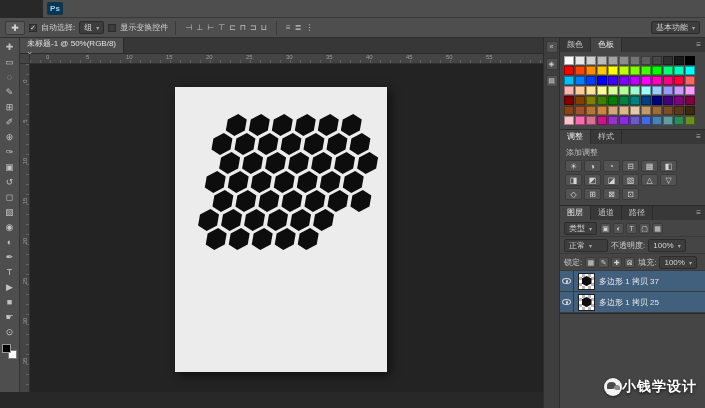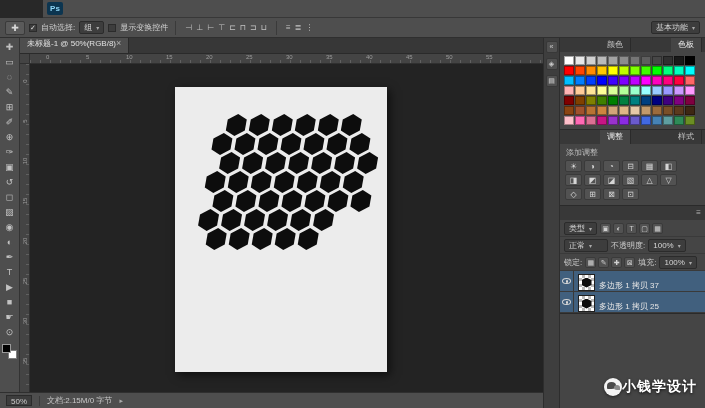--- a/index.html
+++ b/index.html
@@ -19,21 +19,21 @@
   .toolchip{width:20px;height:14px;background:#5a5a5a;border:1px solid #3a3a3a;border-radius:2px;color:#d8d8d8;font-size:9px;display:flex;align-items:center;justify-content:center;}
   .checkbox{width:8px;height:8px;border:1px solid #2b2b2b;background:#3d3d3d;display:inline-flex;align-items:center;justify-content:center;color:#ddd;font-size:7px;line-height:8px;}
   .dd{background:#3d3d3d;border:1px solid #2b2b2b;border-radius:2px;padding:0 4px;height:13px;display:inline-flex;gap:4px;align-items:center;color:#d5d5d5;white-space:nowrap;}
   .dd .arrow{font-size:6px;color:#aaa;}
   .vdiv{width:1px;height:14px;background:#3a3a3a;margin:0 3px;}
   .opt-icon{font-size:8px;color:#c3c3c3;padding:0 2px;line-height:18px;}
   .workspace{margin-left:auto;}
 
   
   .tabbar{position:absolute;top:38px;left:20px;width:523px;height:16px;background:#373737;border-bottom:1px solid #2a2a2a;display:flex;align-items:stretch;}
-  .doctab{background:#4e4e4e;color:#e0e0e0;font-size:8px;display:flex;align-items:flex-start;gap:0;padding:0 7px;border-right:1px solid #2a2a2a;white-space:nowrap;}
+  .doctab{background:#4e4e4e;color:#e0e0e0;font-size:8px;display:flex;align-items:flex-start;gap:0;padding:0 7px;border-right:1px solid #2a2a2a;white-space:nowrap;flex-direction:column;}
   .closex{color:#b2b2b2;font-size:9px;}
 
   
   .toolbar{position:absolute;top:38px;left:0;width:20px;height:354px;background:#4e4e4e;border-right:1px solid #333;display:flex;flex-direction:column;align-items:center;padding-top:2px;}
   .tool{width:16px;height:15px;color:#c2c2c2;font-size:9px;line-height:15px;text-align:center;}
   .fgbg{position:relative;width:15px;height:15px;margin-top:4px;}
   .bgsw{position:absolute;right:0;bottom:0;width:9px;height:9px;background:#fff;border:1px solid #7d7d7d;}
   .fgsw{position:absolute;left:0;top:0;width:9px;height:9px;background:#000;border:1px solid #9a9a9a;}
 
   
@@ -48,35 +48,35 @@
   .document{position:absolute;left:145px;top:23px;width:212px;height:285px;background:#ececec;box-shadow:3px 3px 9px rgba(0,0,0,0.6);}
   .hexsvg{position:absolute;left:0;top:0;}
 
   
   .dockstrip{position:absolute;top:38px;left:543px;width:16px;height:370px;background:#3e3e3e;border-left:1px solid #2d2d2d;display:flex;flex-direction:column;align-items:center;gap:5px;padding-top:3px;}
   .dockbtn{width:12px;height:12px;background:#505050;border:1px solid #383838;border-radius:2px;color:#cdcdcd;font-size:7px;line-height:10px;text-align:center;}
   .dock{position:absolute;top:38px;left:559px;width:146px;height:370px;background:#454545;border-left:1px solid #2d2d2d;overflow:hidden;}
   .panel{border-bottom:1px solid #2a2a2a;}
   .ptabs{height:14px;background:#383838;display:flex;align-items:stretch;}
   .ptabset{display:flex;}
-  .ptab{font-size:8px;color:#c6c6c6;padding:0 7px;line-height:14px;background:#383838;border-right:1px solid #2a2a2a;white-space:nowrap;margin-left:40px;}
+  .ptab{font-size:8px;color:#c6c6c6;padding:0 7px;line-height:14px;background:#383838;border-right:1px solid #2a2a2a;white-space:nowrap;}
   .ptab.active{background:#454545;color:#ececec;}
   .pmenu{margin-left:auto;color:#b3b3b3;font-size:8px;line-height:14px;padding:0 4px;}
 
   .swatches{padding:4px;display:grid;grid-template-columns:repeat(12,10px);gap:1px;}
   .sw{width:10px;height:9px;border:1px solid rgba(0,0,0,0.35);}
 
   .adj-title{font-size:8px;color:#bdbdbd;padding:3px 6px 1px;}
   .adj-icons{display:flex;flex-wrap:wrap;gap:2px;padding:1px 5px 5px;width:130px;}
   .adj-icon{width:17px;height:12px;background:#525252;border:1px solid #3a3a3a;border-radius:2px;color:#d5d5d5;font-size:8px;line-height:11px;text-align:center;}
 
   .lrow{display:flex;align-items:center;gap:3px;padding:0 4px;height:17px;font-size:8px;color:#c9c9c9;border-bottom:1px solid #3a3a3a;}
   .lbl{white-space:nowrap;}
   .micon{width:11px;height:11px;background:#525252;border:1px solid #3a3a3a;border-radius:2px;color:#d0d0d0;font-size:7px;line-height:10px;text-align:center;}
-  .layer-row{display:flex;align-items:flex-end;gap:4px;height:21px;padding-left:0;background:#454545;border-bottom:1px solid #3a3a3a;}
+  .layer-row{display:flex;align-items:center;gap:4px;height:21px;padding-left:0;background:#454545;border-bottom:1px solid #3a3a3a;}
   .layer-row.selected{background:#41607e;}
   .eye{width:14px;align-self:stretch;display:flex;align-items:center;justify-content:center;border-right:1px solid #393939;}
   .eyeball{position:relative;width:9px;height:6px;border:1px solid #d8d8d8;border-radius:50%;}
   .eyeball::after{content:"";position:absolute;left:2.5px;top:1px;width:2.5px;height:2.5px;background:#d8d8d8;border-radius:50%;}
   .thumb{position:relative;width:17px;height:17px;border:1px solid #1f1f1f;background-color:#fff;background-image:linear-gradient(45deg,#b9b9b9 25%,transparent 25%,transparent 75%,#b9b9b9 75%),linear-gradient(45deg,#b9b9b9 25%,transparent 25%,transparent 75%,#b9b9b9 75%);background-size:6px 6px;background-position:0 0,3px 3px;}
   .thumbhex{position:absolute;left:2.5px;top:2.5px;width:10px;height:10px;background:#0d0d0d;clip-path:polygon(50% 0,100% 25%,100% 75%,50% 100%,0 75%,0 25%);}
   .lname{color:#e5e5e5;font-size:8px;white-space:nowrap;overflow:hidden;}
 
   
   .statusbar{position:absolute;top:392px;left:0;width:543px;height:16px;background:#4e4e4e;border-top:1px solid #2f2f2f;display:flex;align-items:center;gap:7px;padding:0 6px;font-size:8px;color:#c9c9c9;}
@@ -367,20 +367,25 @@
           <span class="adj-icon">▽</span>
           <span class="adj-icon">◇</span>
           <span class="adj-icon">⊞</span>
           <span class="adj-icon">⊠</span>
           <span class="adj-icon">⊡</span>
         </div>
     </section>
 
     <section class="panel">
       <div class="ptabs">
+        <div class="ptabset" id="layerTabs">
+            <span class="ptab active">图层</span>
+            <span class="ptab">通道</span>
+            <span class="ptab">路径</span>
+          </div>
         <span class="pmenu">≡</span>
       </div>
       <div class="lrow">
         <span class="dd">
           <span>类型</span>
           <span class="arrow">▾</span>
         </span>
         <span id="filterIcons" style="display:flex;gap:2px;">
             <span class="micon">▣</span>
             <span class="micon">◐</span>
@@ -430,26 +435,20 @@
             </span>
             <span class="thumb">
               <span class="thumbhex"></span>
             </span>
             <span class="lname">多边形 1 拷贝 25</span>
           </div>
         </div>
     </section>
   </aside>
 
-  <div class="statusbar">
-    <span class="zoomfield">50%</span>
-    <span class="sdiv"></span>
-    <span>文档:2.15M/0 字节</span>
-    <span class="sarrow">▸</span>
-  </div>
 
   <div class="watermark">
     <span class="wicon">
         <span class="wbubble"></span>
       </span>
     <span class="wtext">小钱学设计</span>
   </div>
 
 </div>
 

